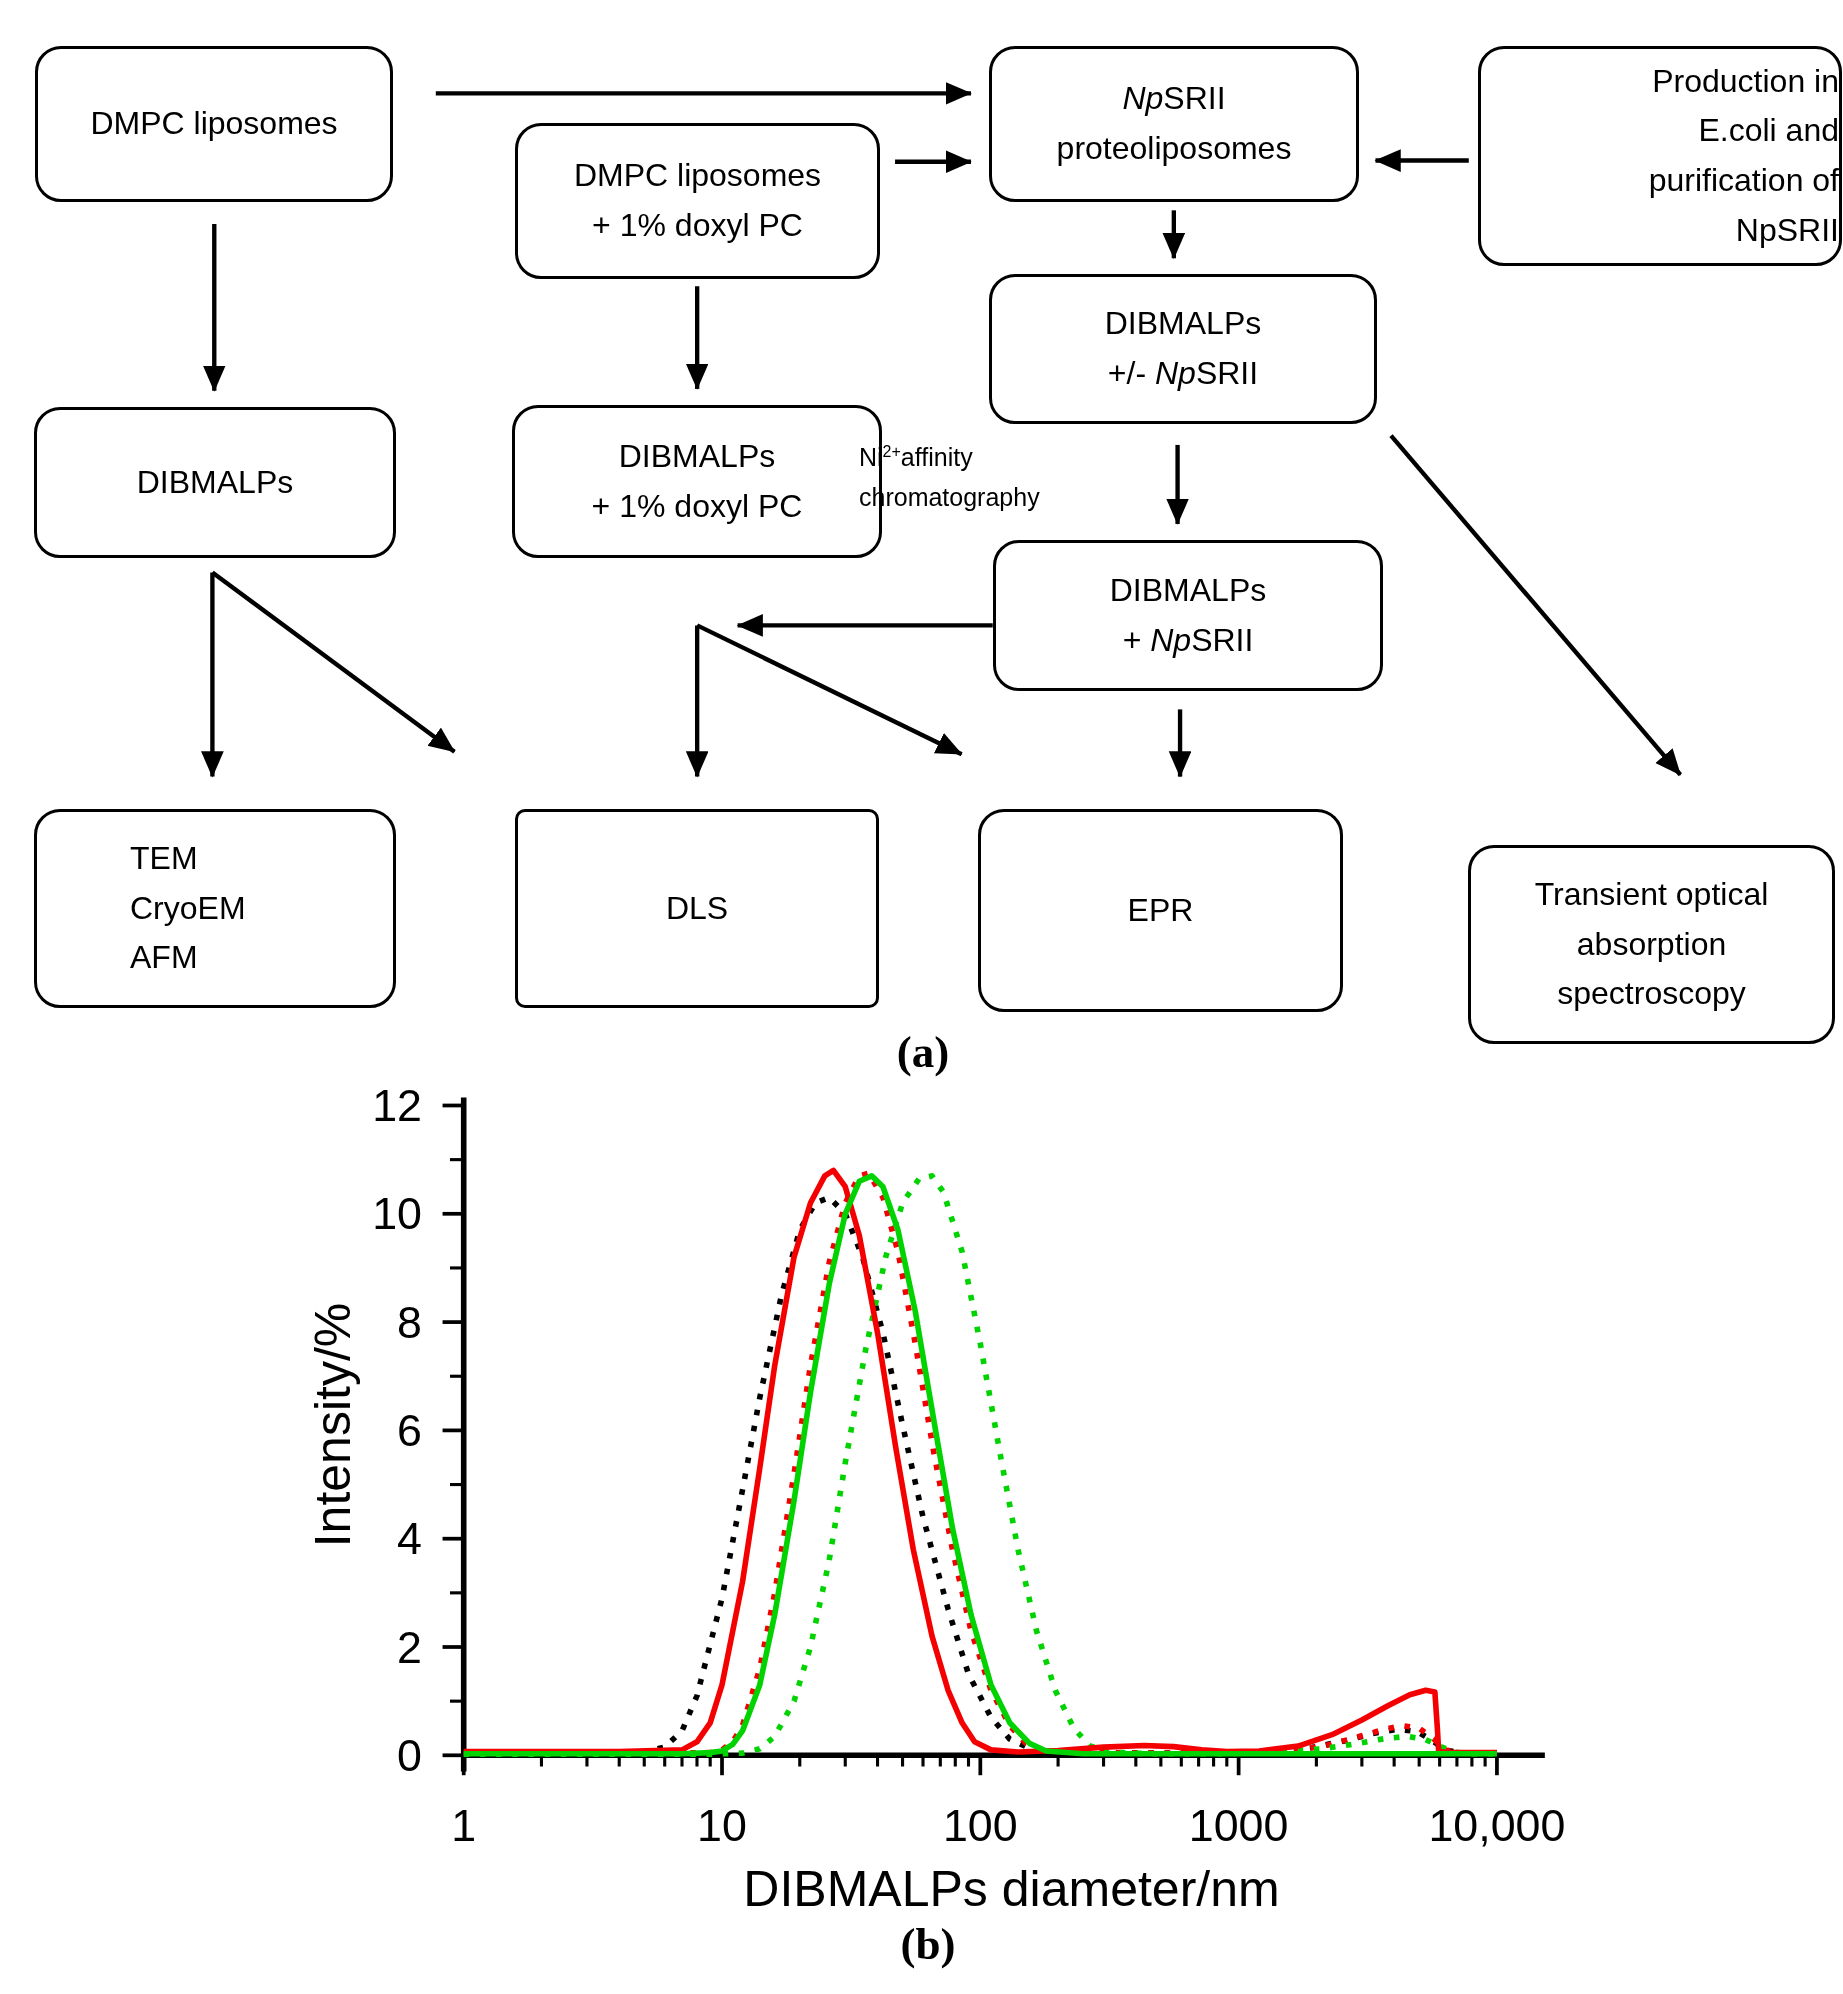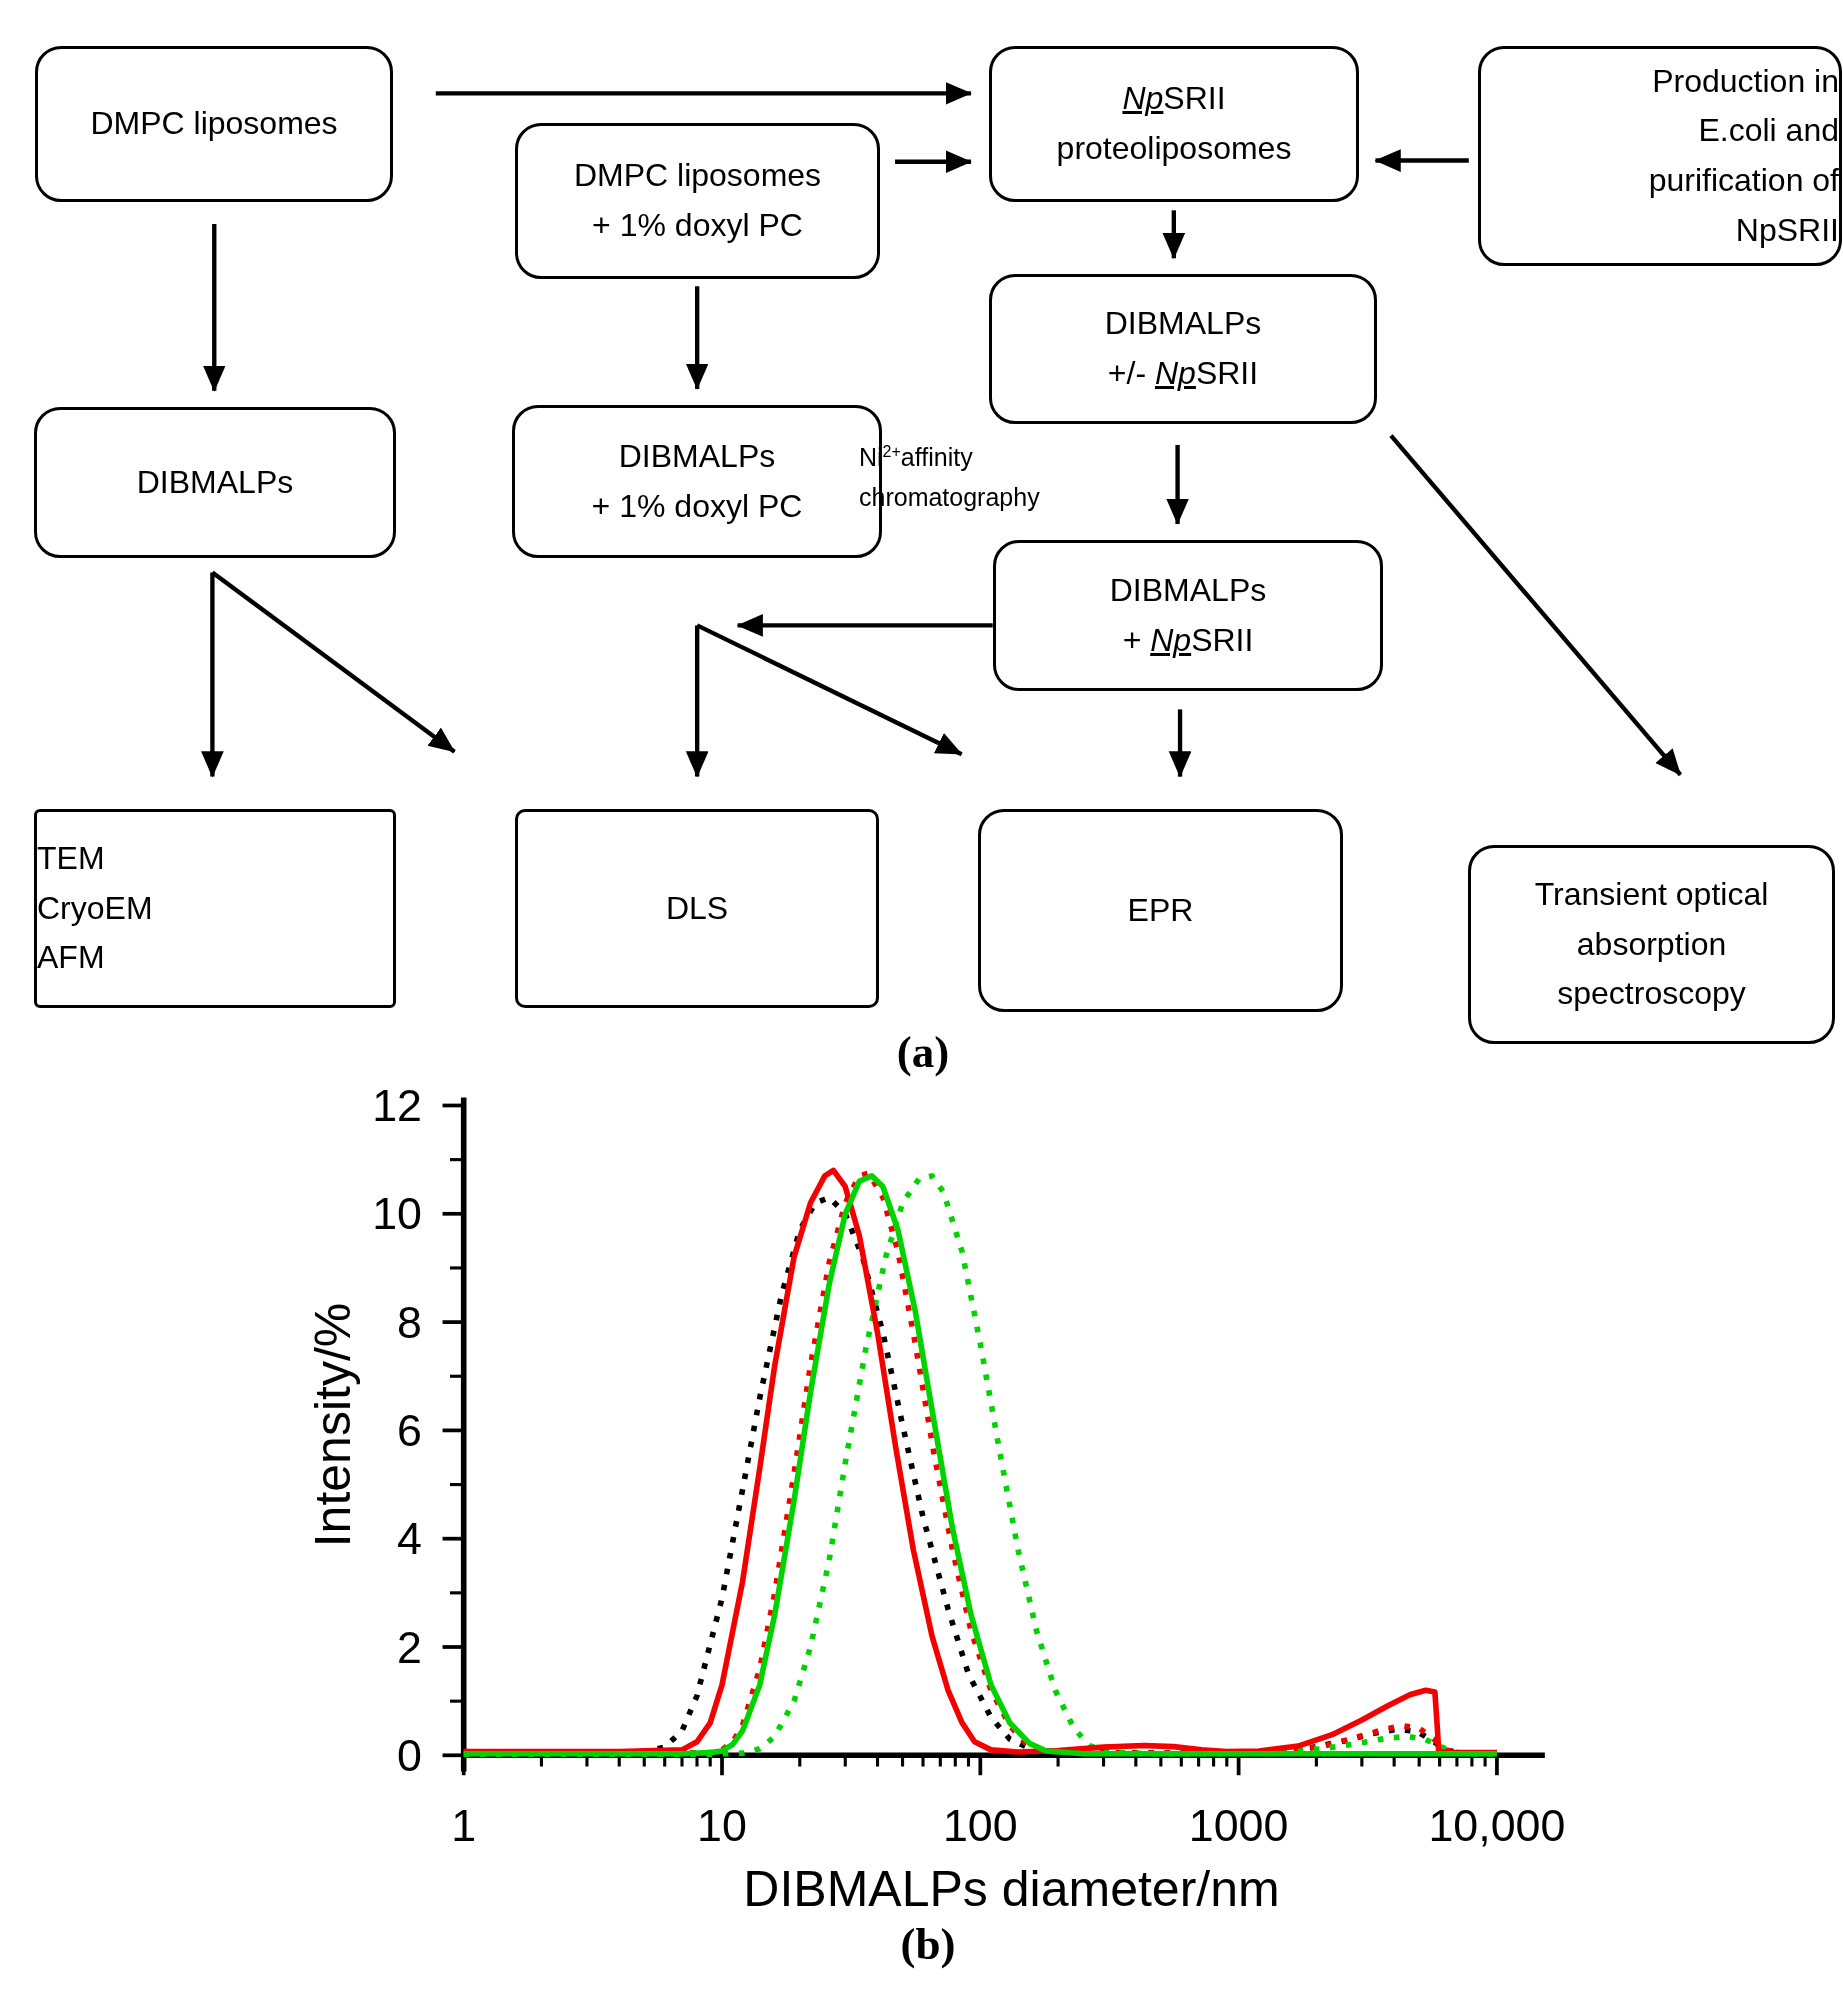--- a/index.html
+++ b/index.html
@@ -2,22 +2,22 @@
 <html style="font-size:10px"><head>
 <meta charset="utf-8">
 <style>
   html,body{margin:0;padding:0;background:#ffffff;}
   body{width:1843px;height:1995px;font-family:"Liberation Sans",sans-serif;color:#000;}
   .stage{position:relative;width:1843px;height:1995px;background:#fff;overflow:hidden;}
   svg{position:absolute;left:0;top:0;}
   .fbox{position:absolute;box-sizing:border-box;border:3.1px solid #000;border-radius:26px;background:#fff;
         display:flex;flex-direction:column;justify-content:center;align-items:center;
         font-size:32px;line-height:1.55;text-align:center;}
-  .fbox .it{font-style:italic;text-decoration:underline;}
-  .fbox.align-left{align-items:flex-start;text-align:center;border-radius:6px;}
+  .fbox .it{font-style:italic;}
+  .fbox.align-left{align-items:flex-start;text-align:center;padding-left:93px;}
   .ni-label{position:absolute;left:859px;top:437px;width:305px;text-align:left;
             font-size:25px;line-height:1.6;}
   .ni-label sup{font-size:16px;}
   .panel-label{position:absolute;font-family:"Liberation Serif",serif;font-weight:bold;
                font-size:45px;text-align:center;}
   #label-a{left:842px;top:1026px;width:162px;}
   #label-b{left:847px;top:1918px;width:162px;}
   .axis-title-y{position:absolute;left:333px;top:1425px;transform:translate(-50%,-50%) rotate(-90deg);
                 font-size:50px;white-space:nowrap;}
   .axis-title-x{position:absolute;left:464px;top:1860px;width:1095px;text-align:center;font-size:50px;}

